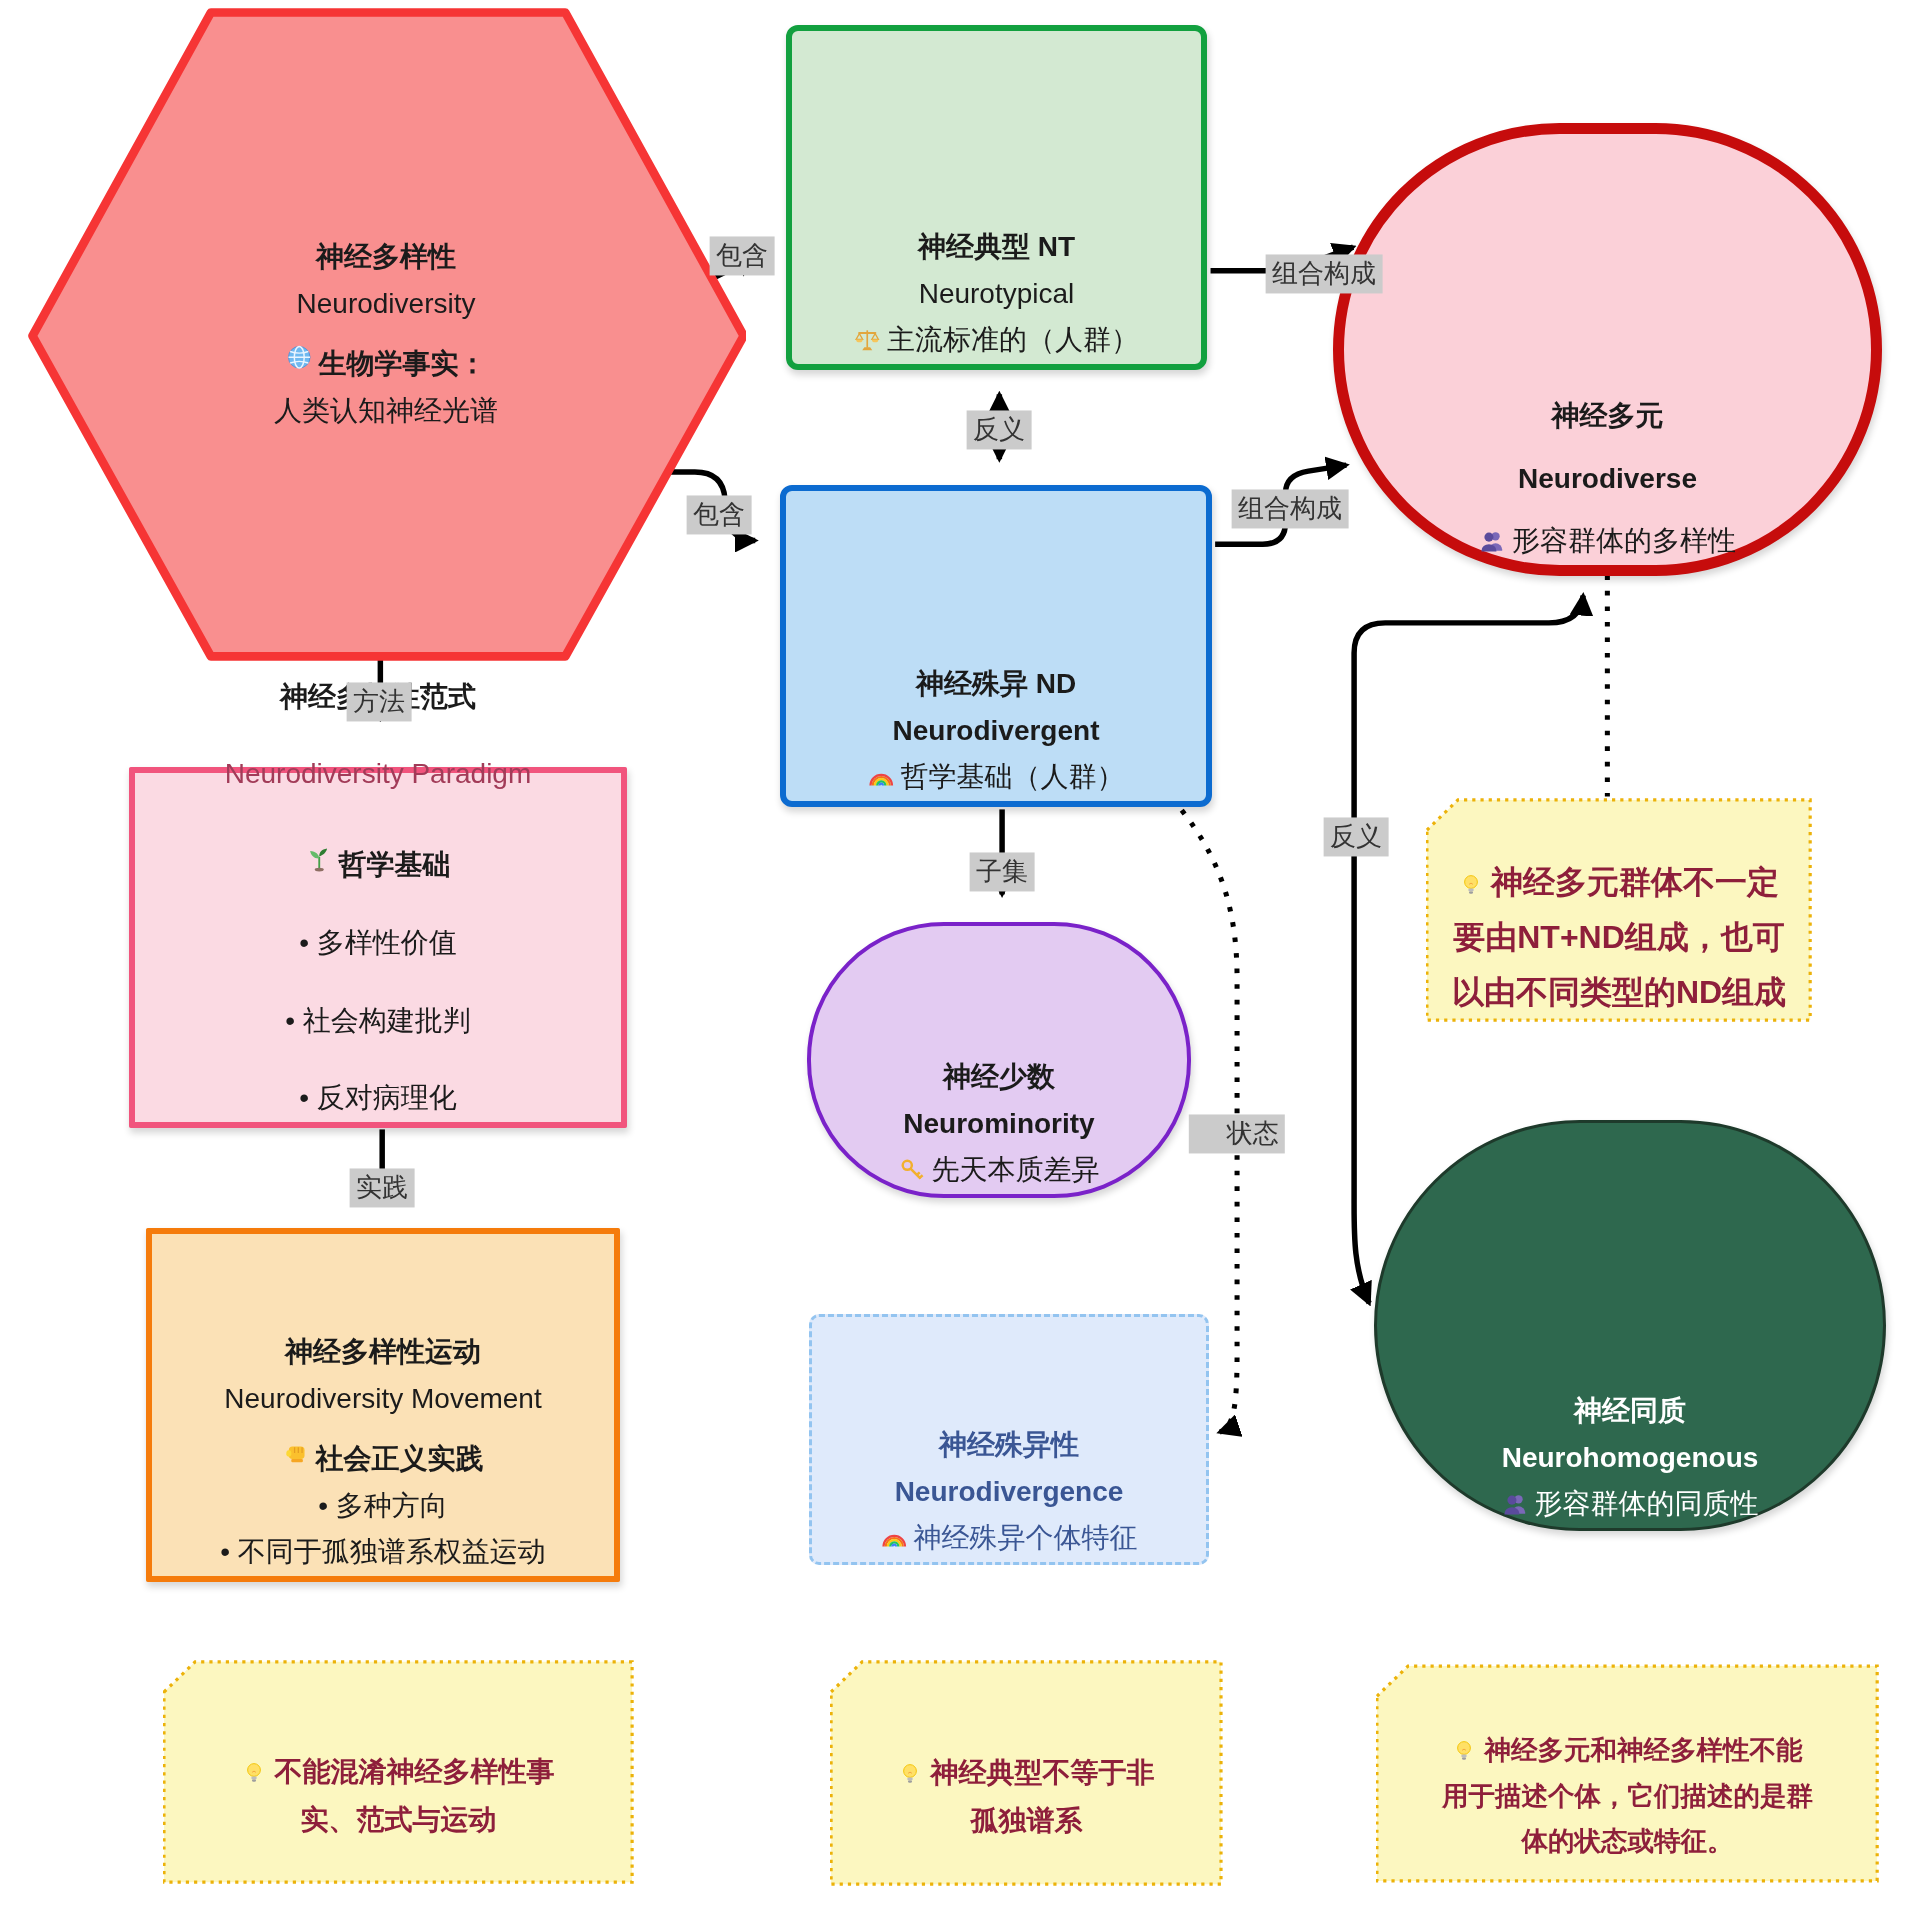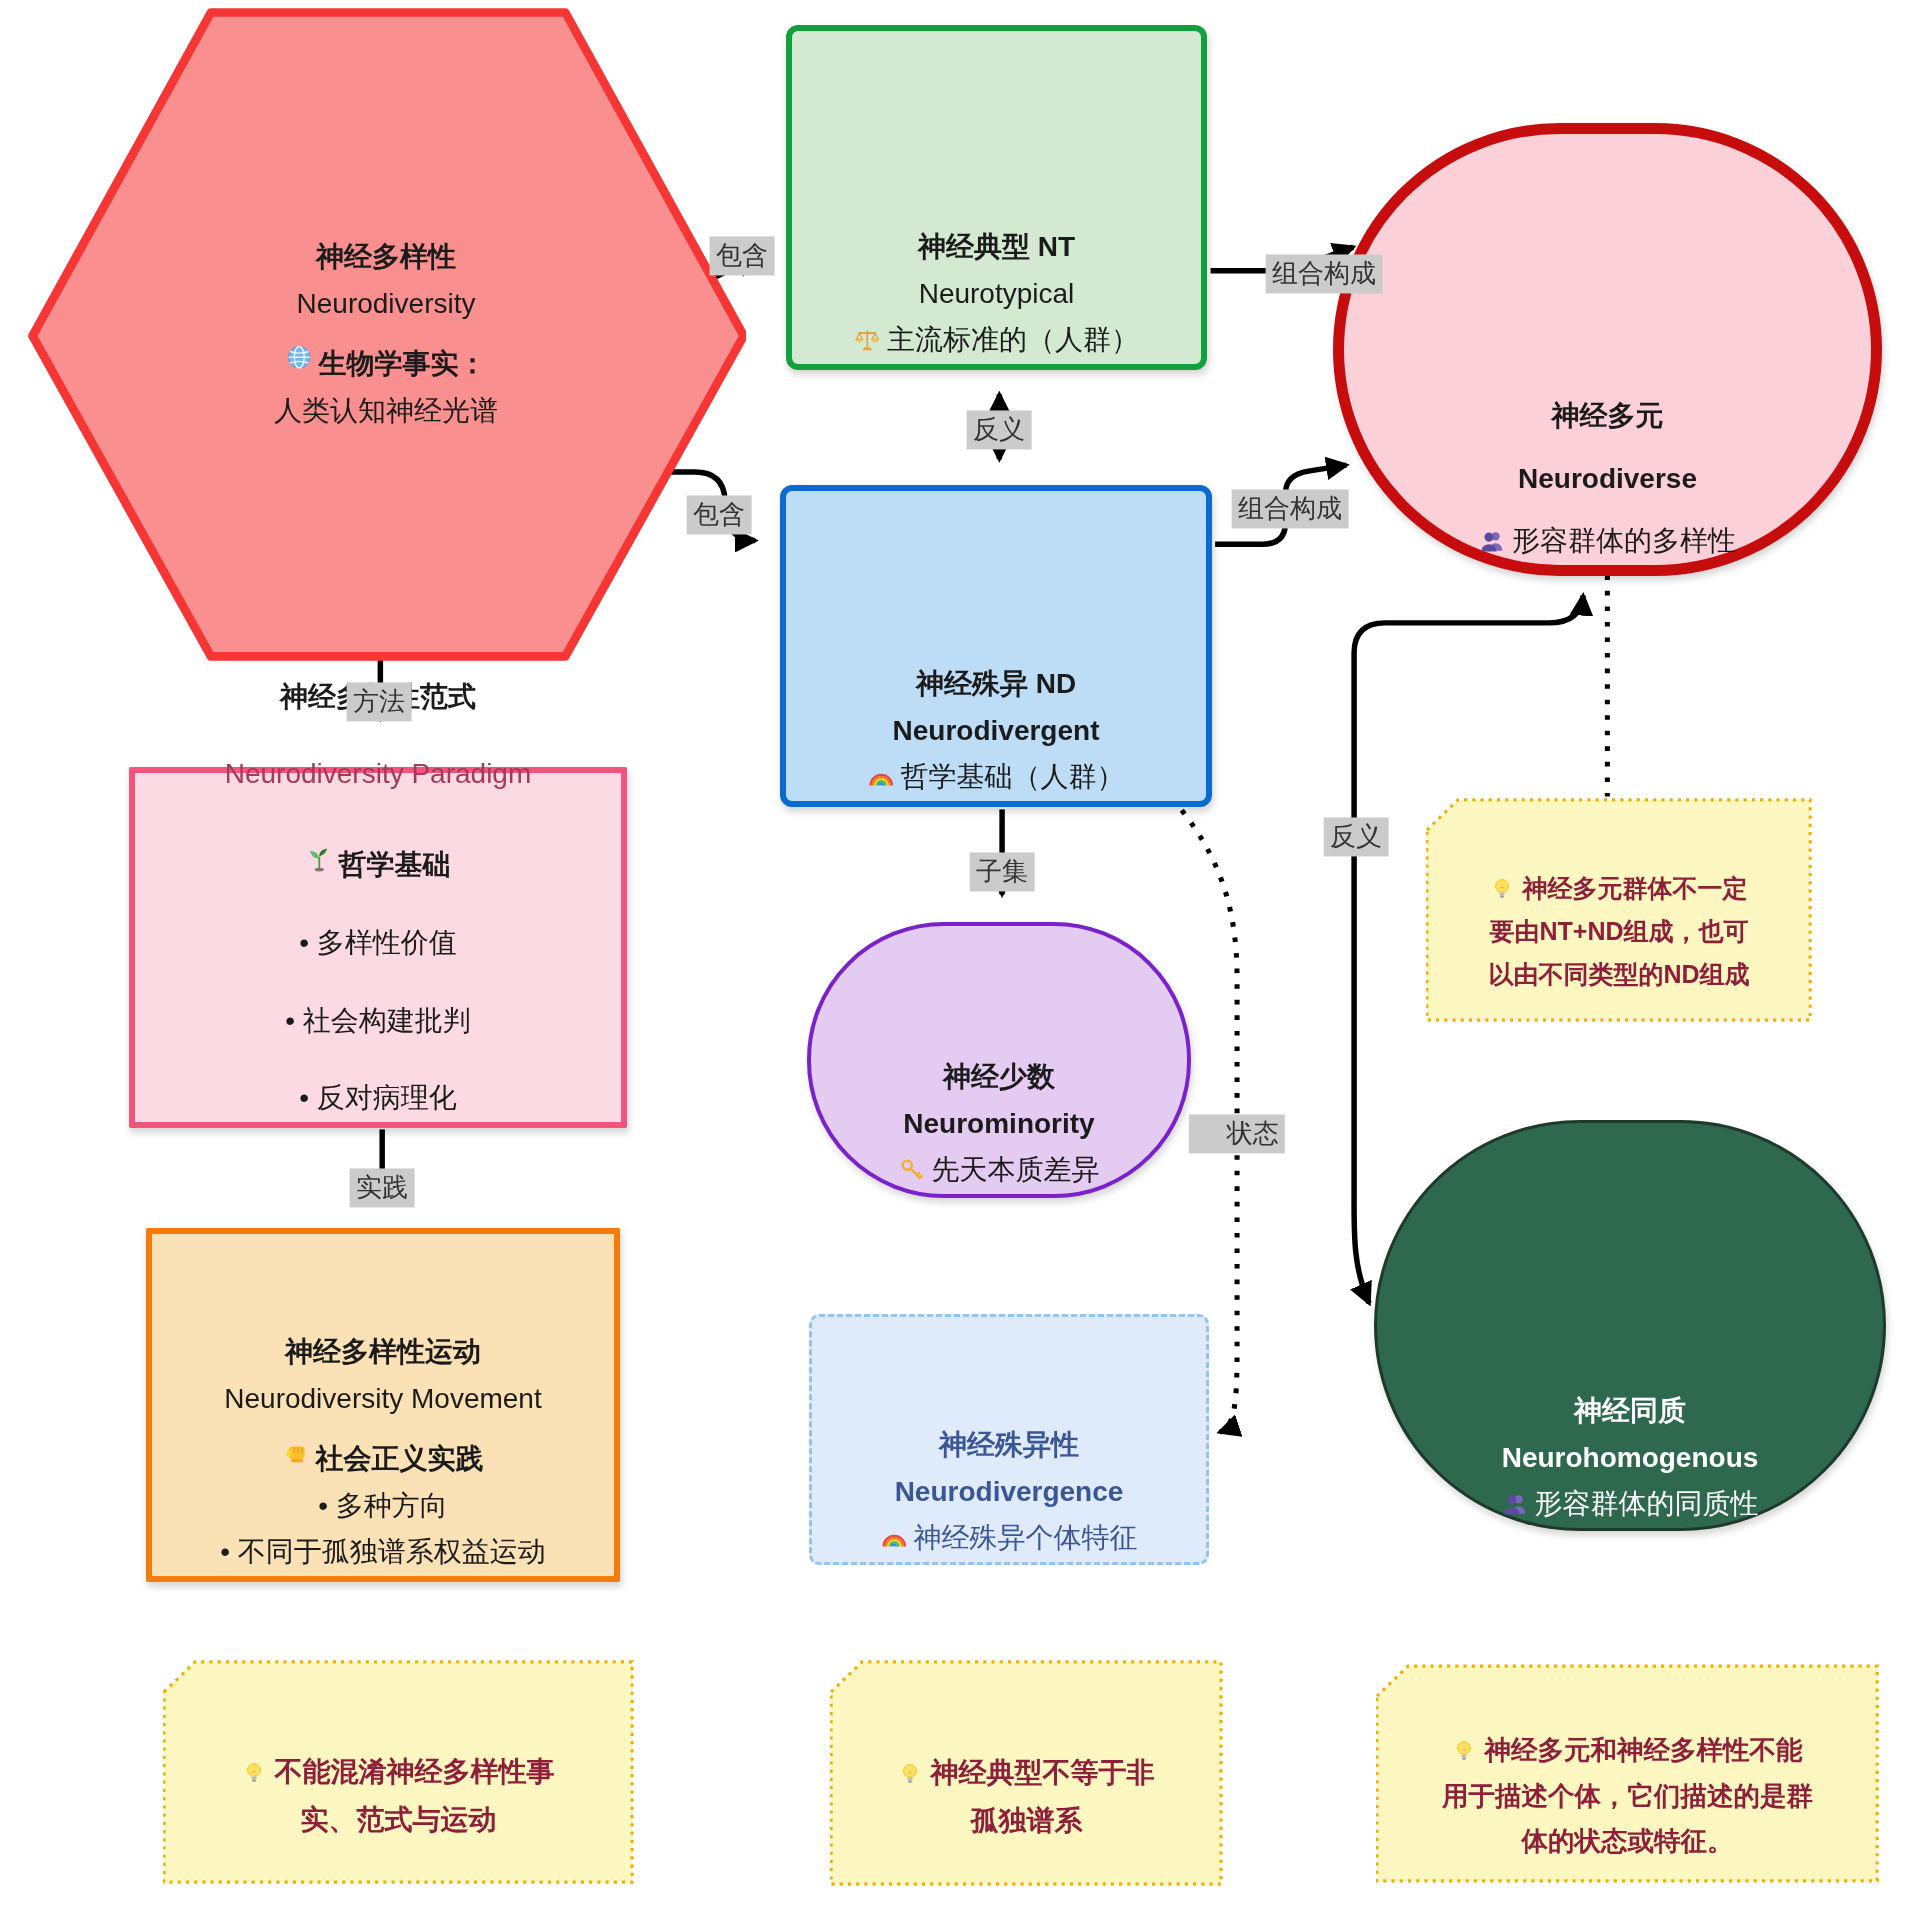--- a/index.html
+++ b/index.html
@@ -241,21 +241,21 @@
           <use href="#i-busts"></use>
         </svg>
       <span>形容群体的同质性</span>
     </div>
   </div>
 
   <div class="note" id="note-right" style="left:1426px;top:798px;width:386px;height:224px;">
     <svg class="paper" width="386" height="224" xmlns="http://www.w3.org/2000/svg" viewBox="0 0 845 490">
       <polygon points="2,70 70,4 841,4 841,486 2,486" fill="#fcf7c0" stroke="#ecb20a" stroke-width="7" stroke-dasharray="7 11"></polygon>
     </svg>
-    <div class="note-text" style="font-size:25px;">
+    <div class="note-text" style="font-size:32px;">
       <svg class="icon small" viewBox="0 0 52 52" width="24" height="24">
           <use href="#i-lightbulb"></use>
         </svg><span>神经多元群体不一定
 要由NT+ND组成，也可
 以由不同类型的ND组成</span>
     </div>
   </div>
 
   <div class="note" id="note-bl" style="left:163px;top:1660px;width:471px;height:224px;">
     <svg class="paper" width="471" height="224" xmlns="http://www.w3.org/2000/svg" viewBox="0 0 1030 490">

